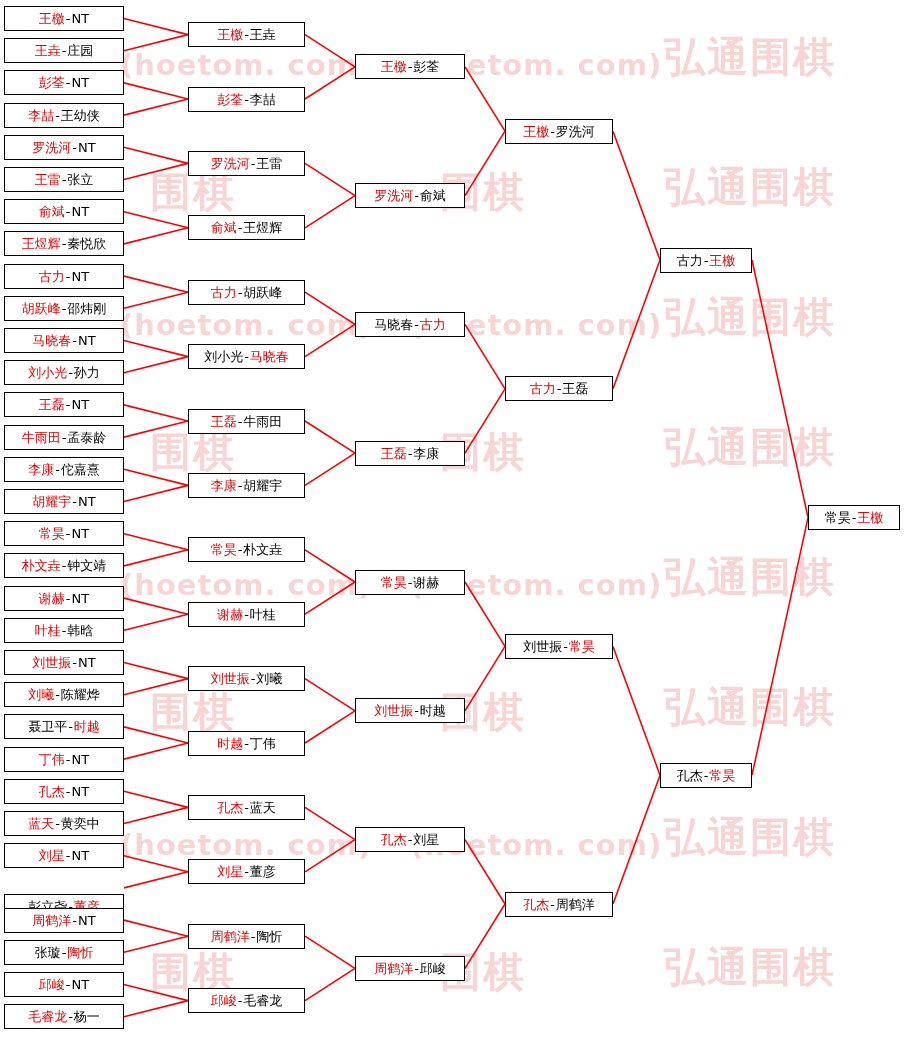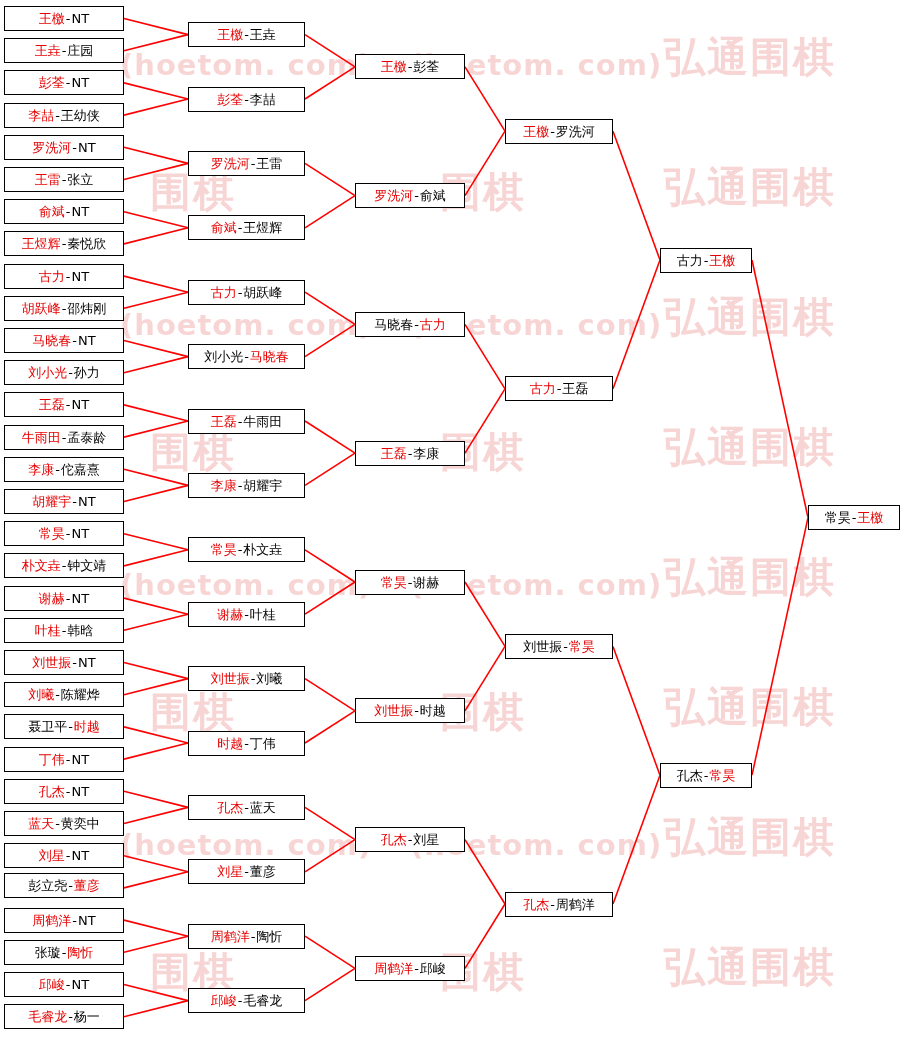--- a/index.html
+++ b/index.html
@@ -256,21 +256,21 @@
       <div class="node" style="left: 4px; top: 811px; width: 120px; height: 25px;">
         <span class="p r">蓝天</span>
         <span class="sep">-</span>
         <span class="p k">黄奕中</span>
       </div>
       <div class="node" style="left: 4px; top: 843.2px; width: 120px; height: 25px;">
         <span class="p r">刘星</span>
         <span class="sep">-</span>
         <span class="p k">NT</span>
       </div>
-      <div class="node" style="left: 4px; top: 873px; width: 120px; height: 25px;">
+      <div class="node" style="left: 4px; top: 894px; width: 120px; height: 25px;">
         <span class="p k">彭立尧</span>
         <span class="sep">-</span>
         <span class="p r">董彦</span>
       </div>
       <div class="node" style="left: 4px; top: 907.6px; width: 120px; height: 25px;">
         <span class="p r">周鹤洋</span>
         <span class="sep">-</span>
         <span class="p k">NT</span>
       </div>
       <div class="node" style="left: 4px; top: 939.8px; width: 120px; height: 25px;">

